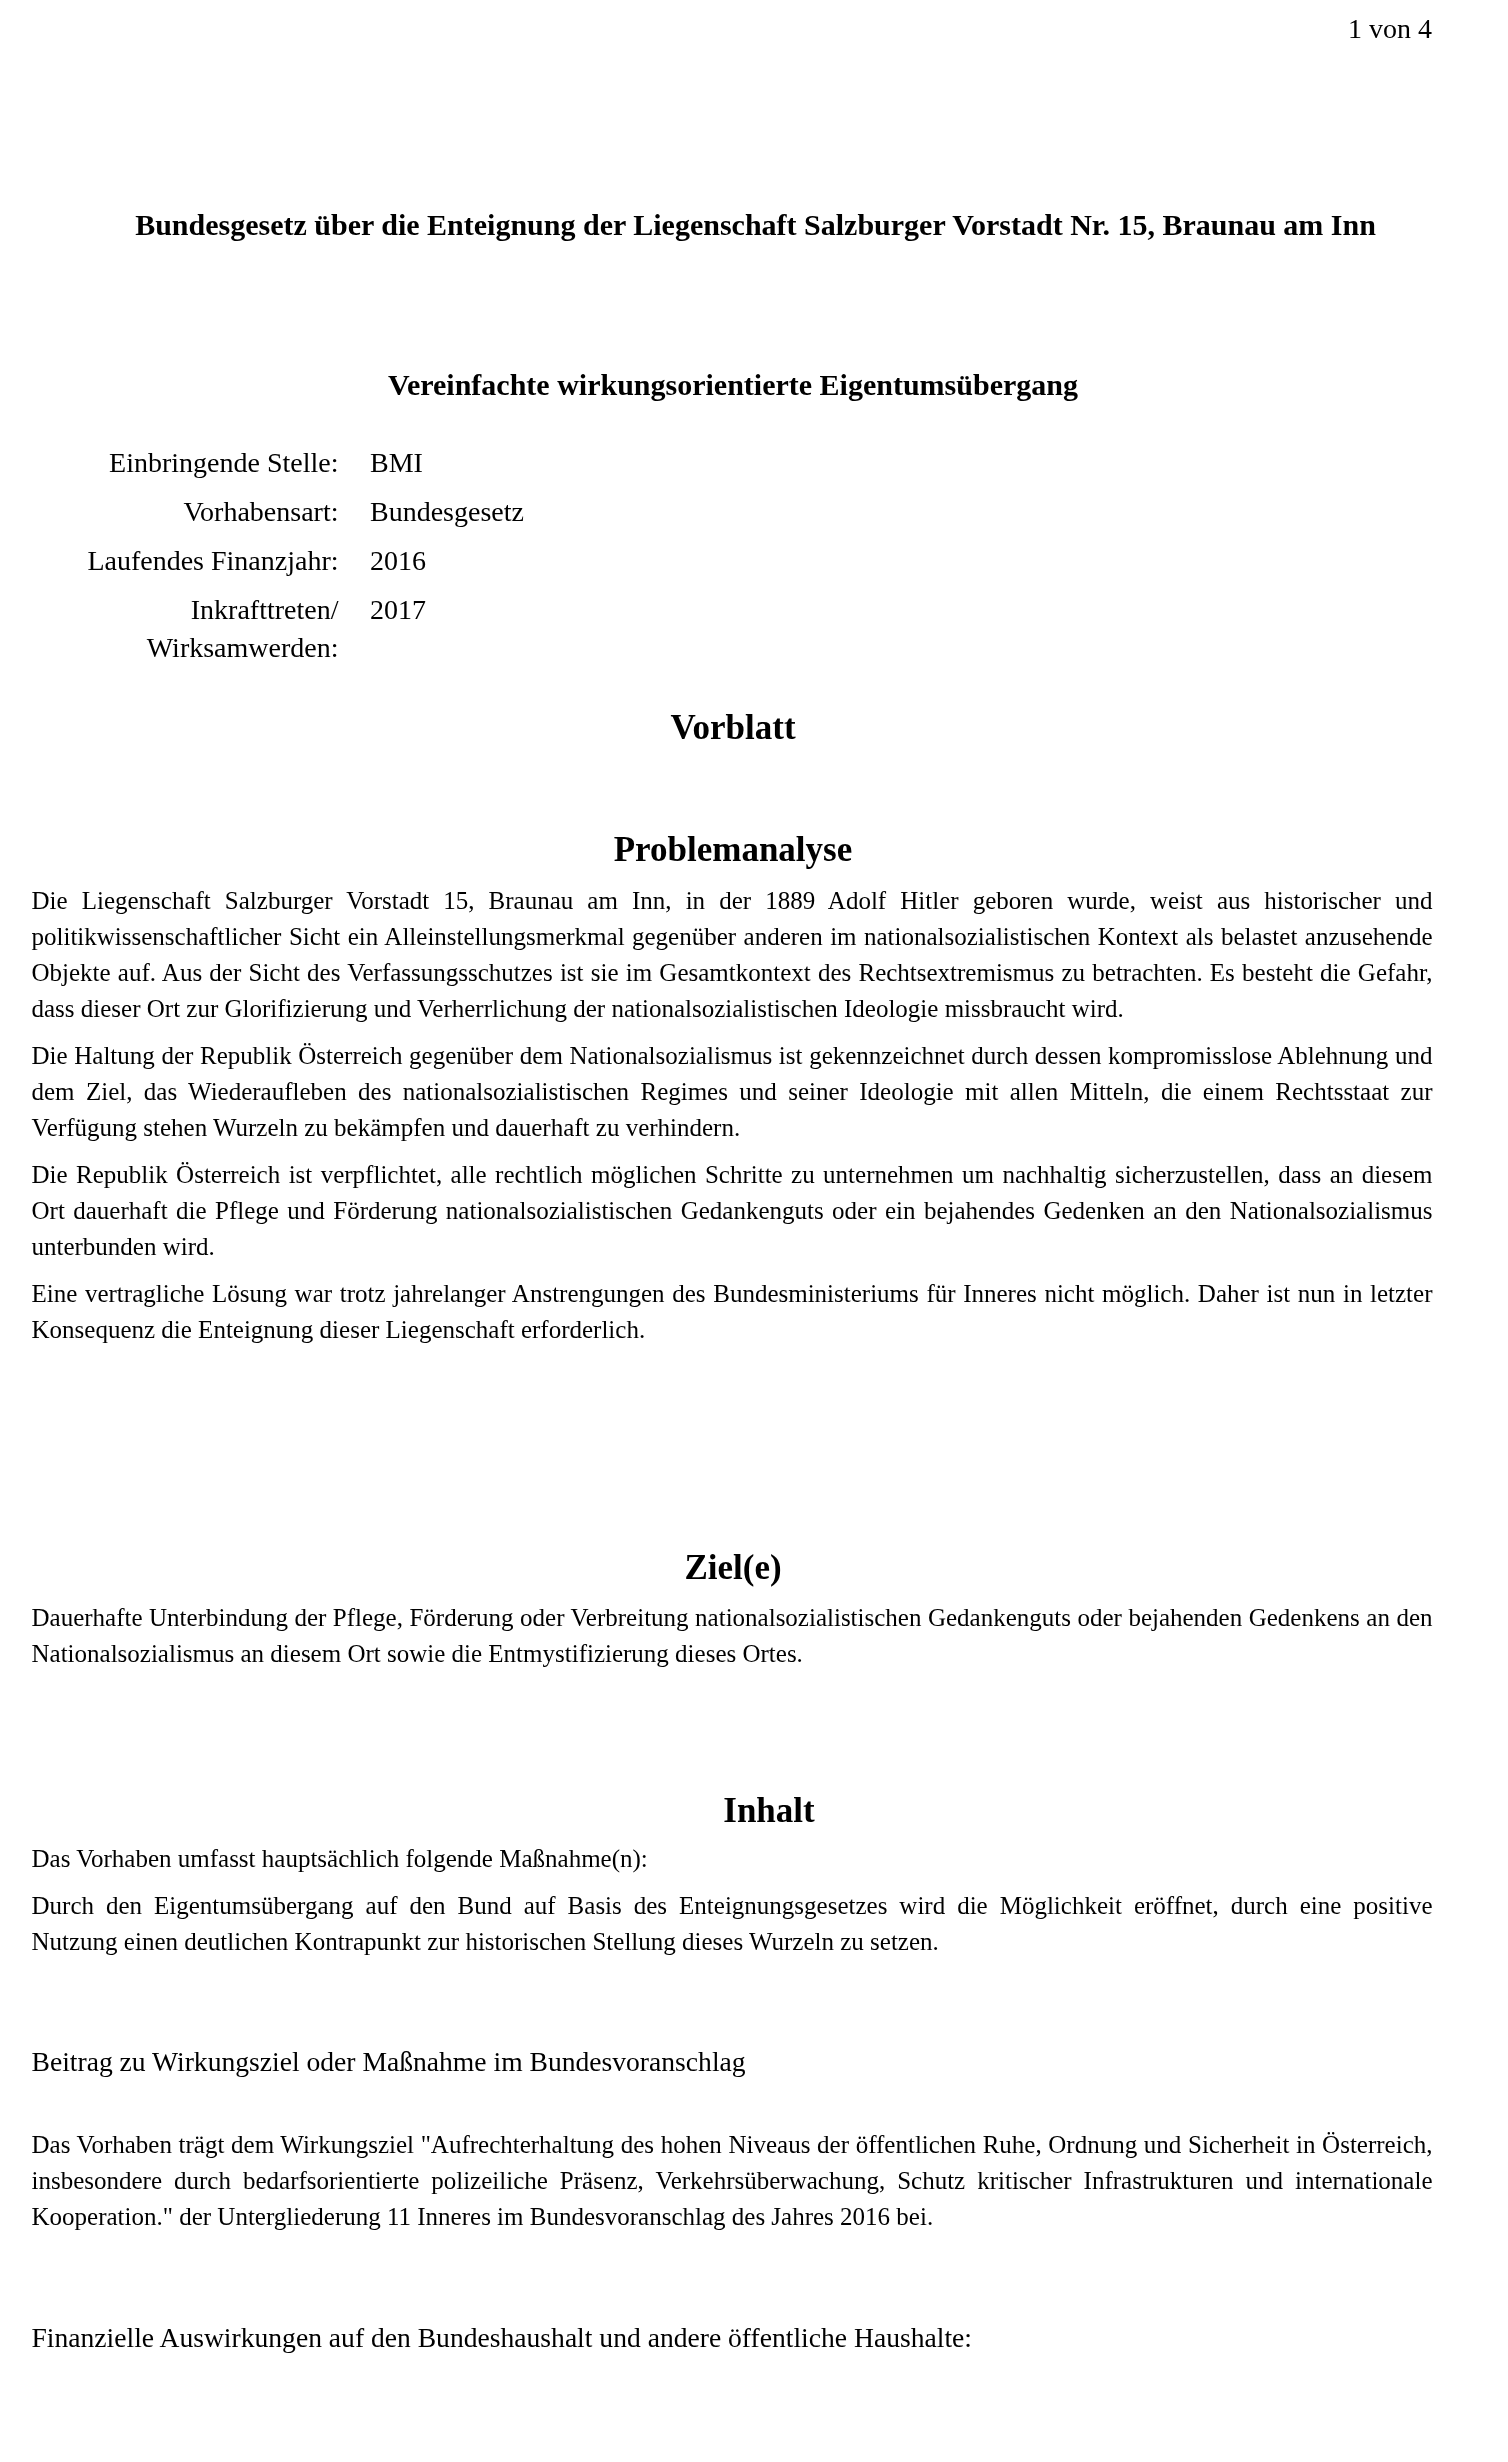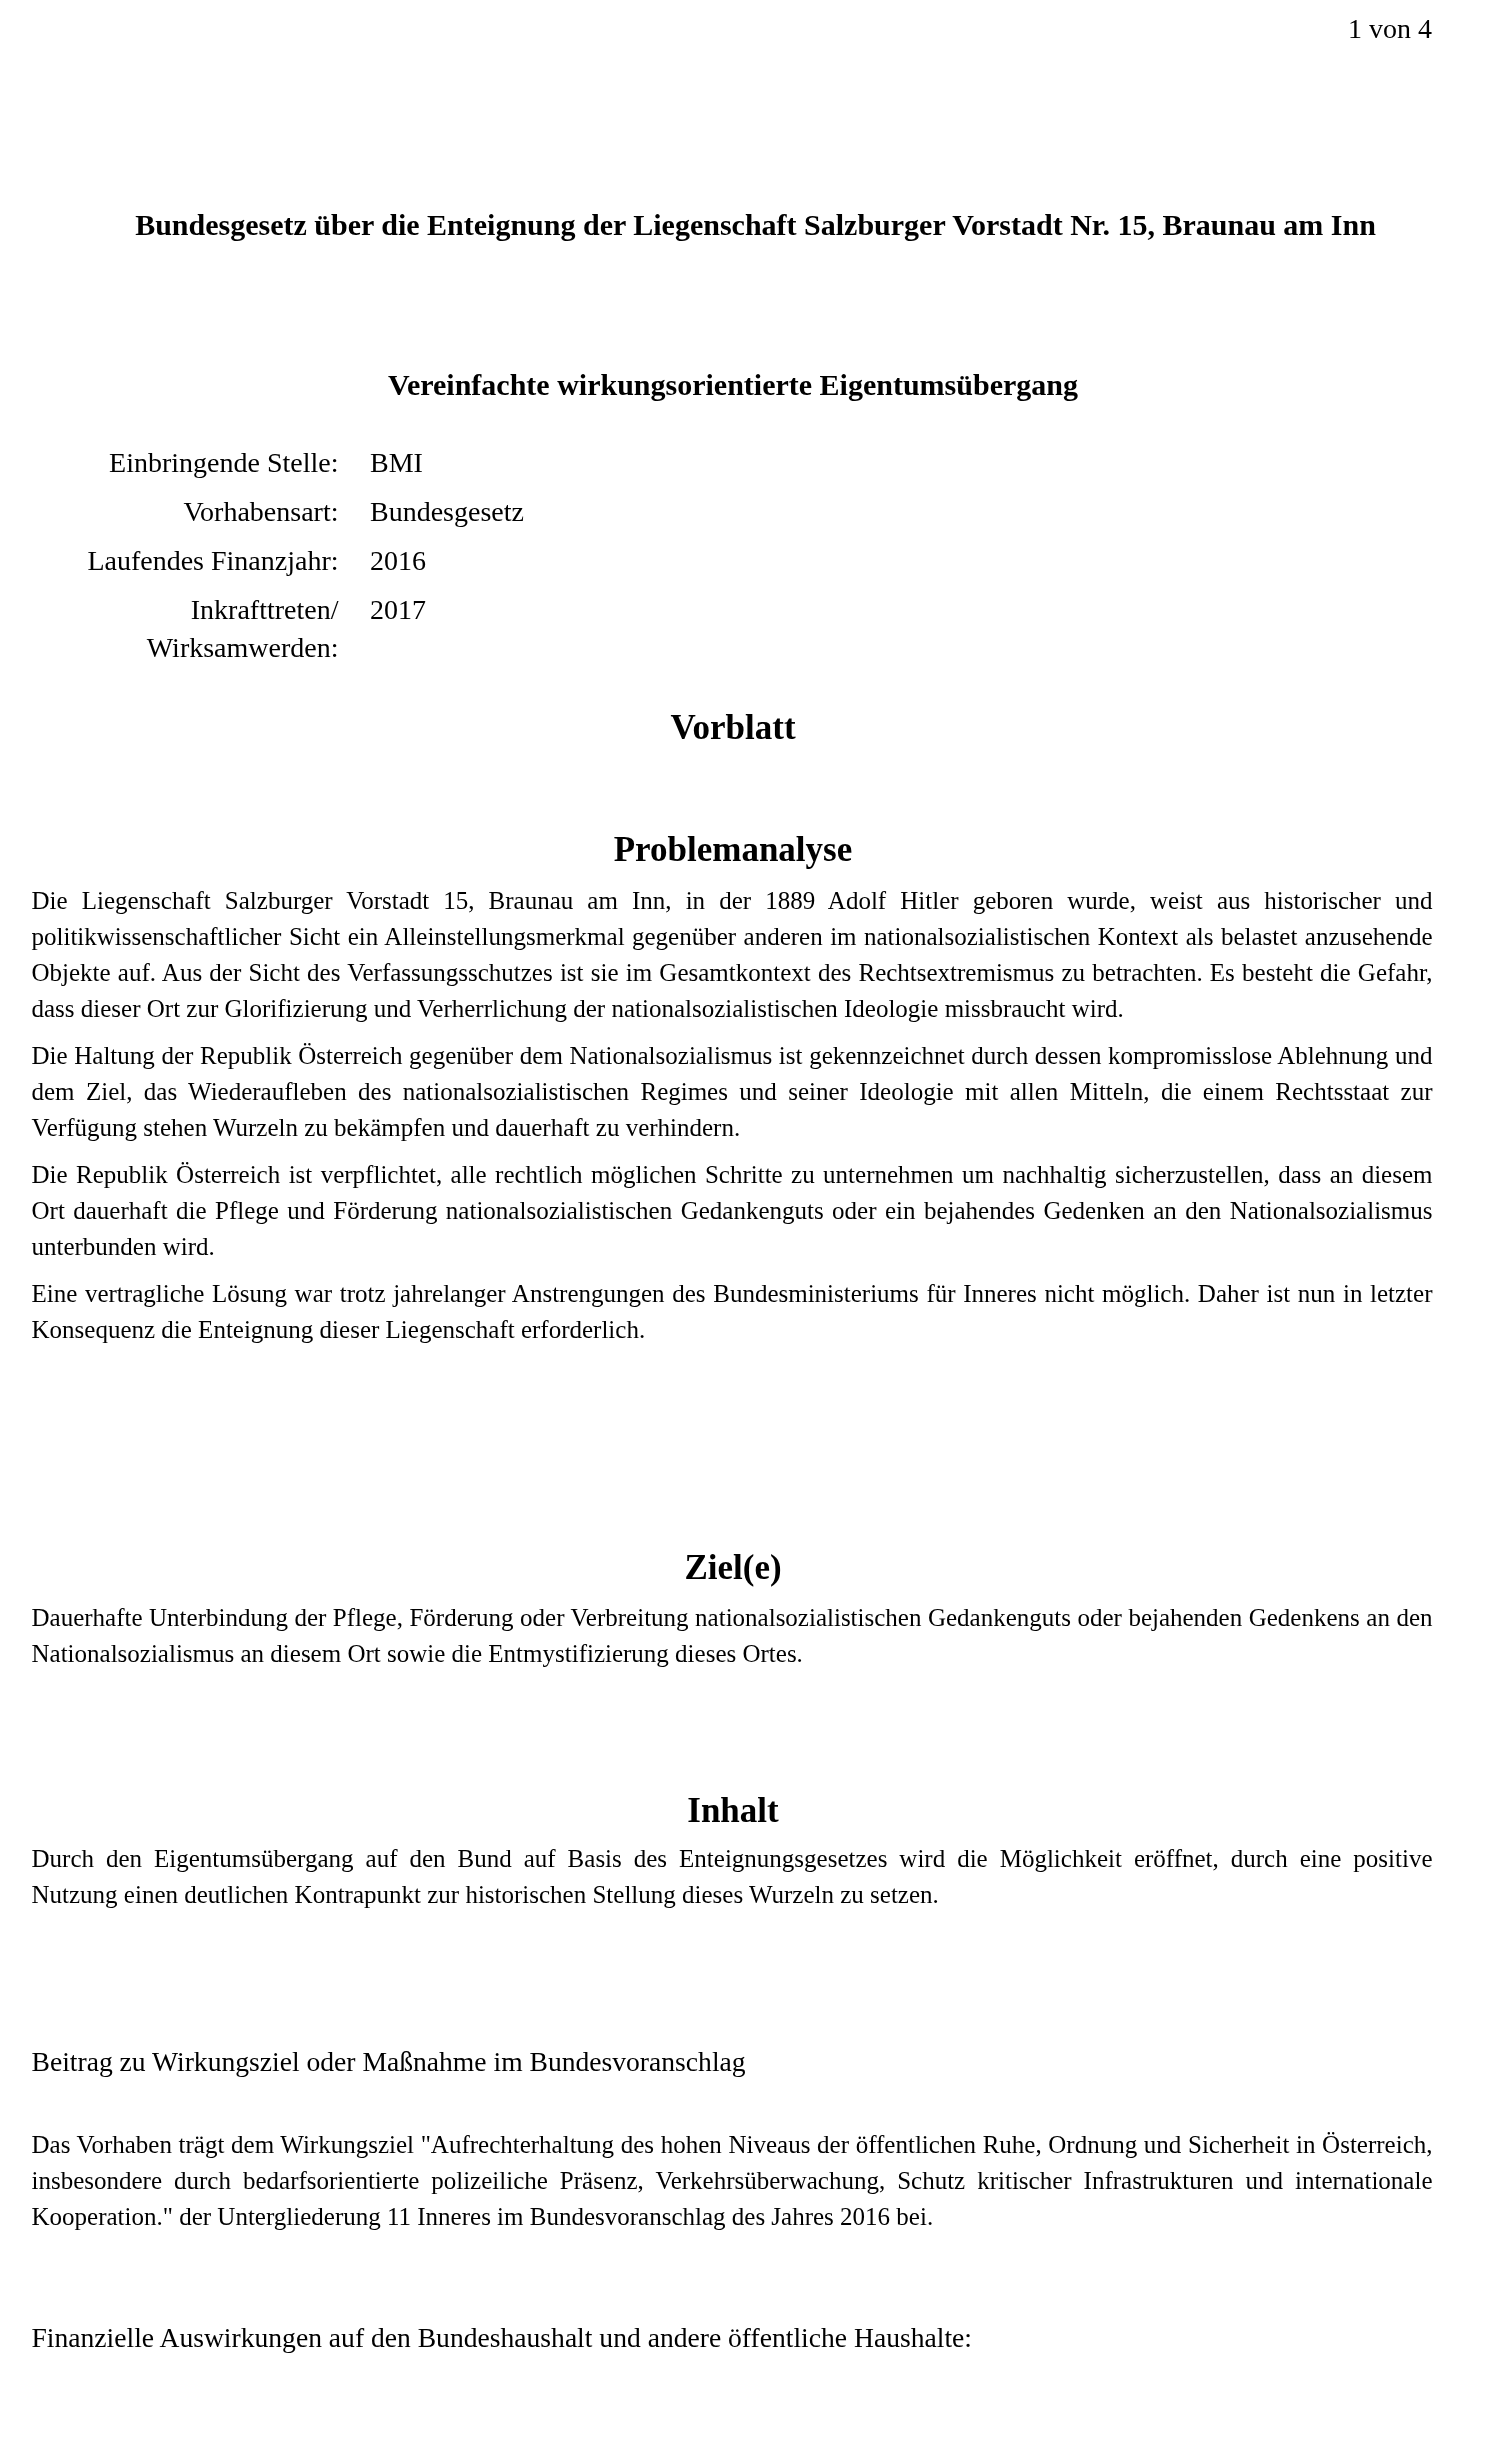--- a/index.html
+++ b/index.html
@@ -69,22 +69,23 @@
   <p>Die Haltung der Republik Österreich gegenüber dem Nationalsozialismus ist gekennzeichnet durch dessen kompromisslose Ablehnung und dem Ziel, das Wiederaufleben des nationalsozialistischen Regimes und seiner Ideologie mit allen Mitteln, die einem Rechtsstaat zur Verfügung stehen Wurzeln zu bekämpfen und dauerhaft zu verhindern.</p>
   <p>Die Republik Österreich ist verpflichtet, alle rechtlich möglichen Schritte zu unternehmen um nachhaltig sicherzustellen, dass an diesem Ort dauerhaft die Pflege und Förderung nationalsozialistischen Gedankenguts oder ein bejahendes Gedenken an den Nationalsozialismus unterbunden wird.</p>
   <p>Eine vertragliche Lösung war trotz jahrelanger Anstrengungen des Bundesministeriums für Inneres nicht möglich. Daher ist nun in letzter Konsequenz die Enteignung dieser Liegenschaft erforderlich.</p>
 </div>
 
 <h2 class="abs section-heading" style="margin:0; top:1549px;">Ziel(e)</h2>
 <div class="abs para" style="top:1600px;">
   <p>Dauerhafte Unterbindung der Pflege, Förderung oder Verbreitung nationalsozialistischen Gedankenguts oder bejahenden Gedenkens an den Nationalsozialismus an diesem Ort sowie die Entmystifizierung dieses Ortes.</p>
 </div>
 
-<h2 class="abs section-heading" style="margin:0; top:1792px;">Inhalt</h2>
+<h2 class="abs section-heading" style="margin:0; top:1792px;padding-left:36px;">Inhalt</h2>
 <div class="abs para" style="top:1841px;">
+  <p>Das Vorhaben umfasst hauptsächlich folgende Maßnahme(n):</p>
   <p>Durch den Eigentumsübergang auf den Bund auf Basis des Enteignungsgesetzes wird die Möglichkeit eröffnet, durch eine positive Nutzung einen deutlichen Kontrapunkt zur historischen Stellung dieses Wurzeln zu setzen.</p>
 </div>
 
 <h3 class="abs subheading" style="margin:0; top:2044px;">Beitrag zu Wirkungsziel oder Maßnahme im Bundesvoranschlag</h3>
 <div class="abs para" style="top:2127px;">
   <p>Das Vorhaben trägt dem Wirkungsziel "Aufrechterhaltung des hohen Niveaus der öffentlichen Ruhe, Ordnung und Sicherheit in Österreich, insbesondere durch bedarfsorientierte polizeiliche Präsenz, Verkehrsüberwachung, Schutz kritischer Infrastrukturen und internationale Kooperation." der Untergliederung 11 Inneres im Bundesvoranschlag des Jahres 2016 bei.</p>
 </div>
 
 <h3 class="abs subheading" style="margin:0; top:2320px;">Finanzielle Auswirkungen auf den Bundeshaushalt und andere öffentliche Haushalte:</h3>
 

